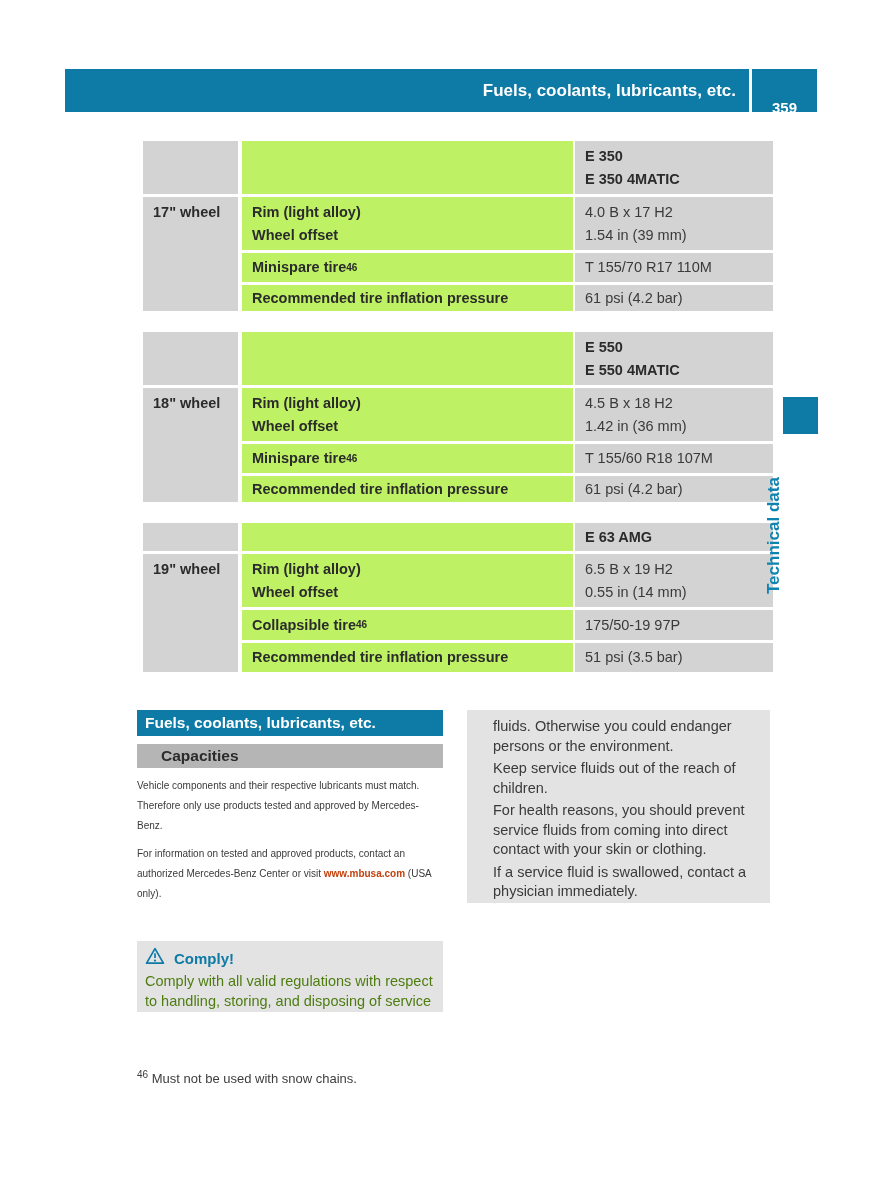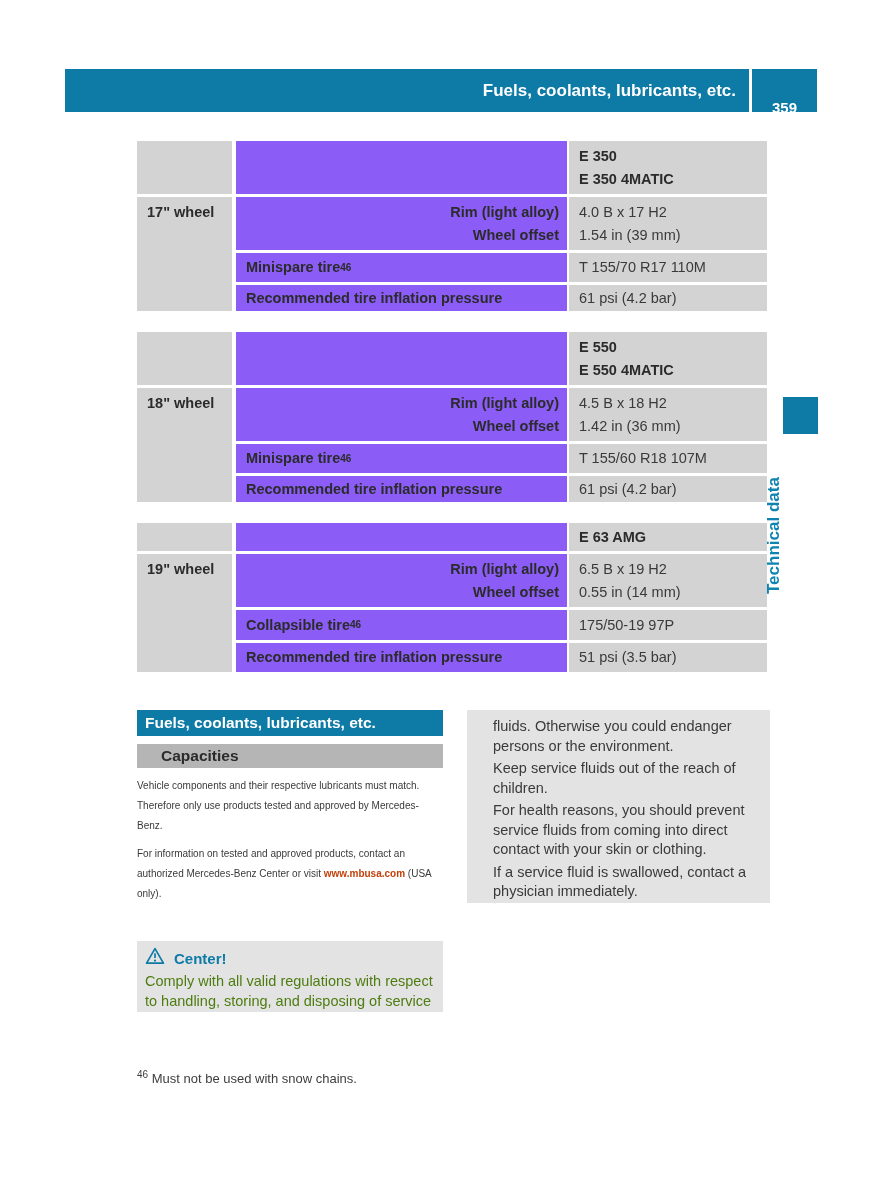--- a/index.html
+++ b/index.html
@@ -7,27 +7,27 @@
         font-family:"Liberation Sans","DejaVu Sans",sans-serif;}
 
   
   .header-bar{position:absolute;left:65px;top:69px;width:752px;height:43px;
               background:#0e7aa6;display:flex;align-items:center;}
   .header-title{flex:1;text-align:right;color:#ffffff;font-weight:700;font-size:17px;padding-right:13px;}
   .header-sep{width:3px;height:43px;background:#ffffff;}
   .header-page{width:65px;text-align:center;color:#ffffff;font-weight:700;font-size:15px;margin-top:33px;}
 
   
-  .dtable{position:absolute;left:137px;width:666px;display:grid;
+  .dtable{position:absolute;left:143px;width:666px;display:grid;
           grid-template-columns:95px 4px 331px 2px 198px;
           grid-template-rows:53px 53px 29px 26px;row-gap:3px;}
   .dtable.single-header{grid-template-rows:28px 53px 30px 29px;}
   .t1{top:141px;} .t2{top:332px;} .t3{top:523px;}
   .cell{padding:4px 8px 0 10px;font-size:14.5px;line-height:23px;color:#3a3a3a;overflow:hidden;}
-  .dark{background:#d3d3d3;} .light{background:#8b5cf6;text-align:right;}
+  .dark{background:#d3d3d3;} .light{background:#bef264;}
   .bold{font-weight:700;color:#2b2b2b;}
   .h-left{grid-area:1/1;} .h-mid{grid-area:1/3;} .h-val{grid-area:1/5;}
   .wheel{grid-area:2/1/span 3/2;}
   .r2{grid-area:2/3;} .r2v{grid-area:2/5;}
   .r3{grid-area:3/3;} .r3v{grid-area:3/5;}
   .r4{grid-area:4/3;} .r4v{grid-area:4/5;}
   .vcenter{display:flex;align-items:center;padding-top:0;}
   .cell sup{font-size:10px;line-height:0;vertical-align:super;}
 
   
@@ -154,21 +154,21 @@
 
   <div class="warn-box-left">
     <div class="warn-title-row">
       <span>
         <svg width="20" height="18" viewBox="0 0 20 18">
           <path d="M10 1.6 L18.4 16.2 L1.6 16.2 Z" fill="none" stroke="#0e7aa6" stroke-width="1.7" stroke-linejoin="round"></path>
           <line x1="10" y1="6.2" x2="10" y2="11" stroke="#0e7aa6" stroke-width="1.7"></line>
           <circle cx="10" cy="13.6" r="1.1" fill="#0e7aa6"></circle>
         </svg>
       </span>
-      <span class="warn-title">Center!</span>
+      <span class="warn-title">Comply!</span>
     </div>
     <div class="warn-text">Comply with all valid regulations with respect to handling, storing, and disposing of service</div>
   </div>
 
   <div class="warn-box-right">
     <p>fluids. Otherwise you could endanger persons or the environment.</p>
     <p>Keep service fluids out of the reach of children.</p>
     <p>For health reasons, you should prevent service fluids from coming into direct contact with your skin or clothing.</p>
     <p>If a service fluid is swallowed, contact a physician immediately.</p>
   </div>

